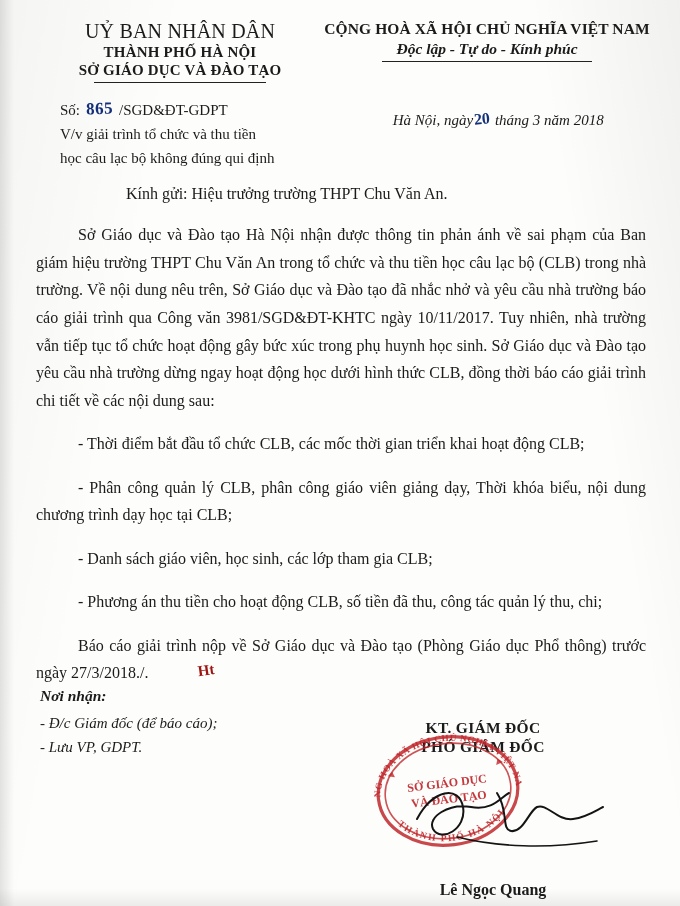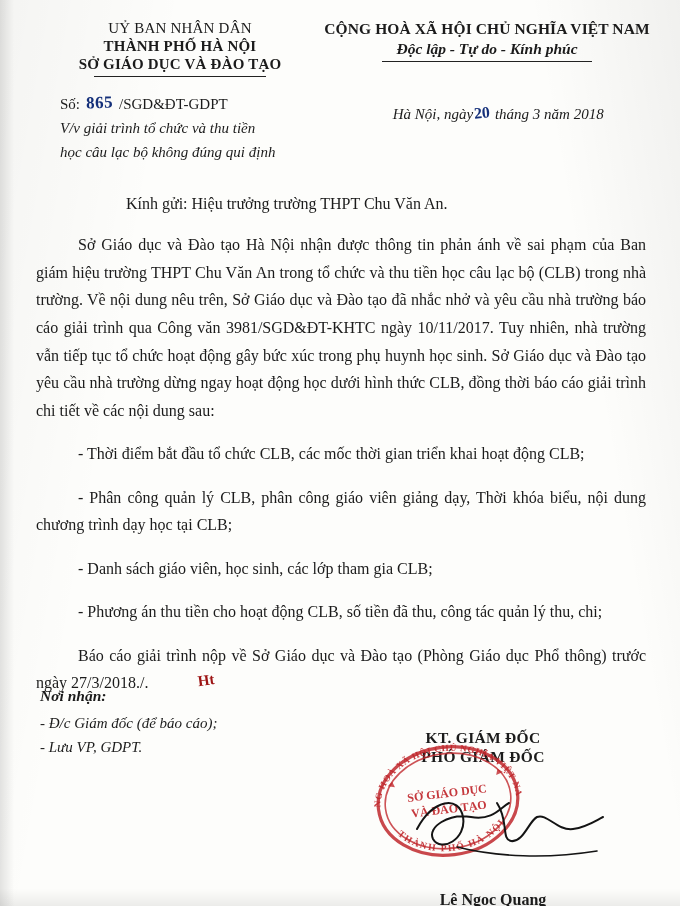--- a/index.html
+++ b/index.html
@@ -35,21 +35,21 @@
   .hdr-left {
     width: 270px;
     text-align: center;
     padding-left: 18px;
   }
   .hdr-right {
     width: 330px;
     text-align: center;
   }
   .org-line1 {
-    font-size: 15px;
+    font-size: 20px;
     letter-spacing: .2px;
   }
   .org-line2 {
     font-size: 15px;
     font-weight: bold;
     letter-spacing: .2px;
     margin-top: 1px;
   }
   .org-underline {
     width: 172px;
@@ -96,21 +96,20 @@
     font-family: "Liberation Serif", serif;
     font-size: 17px;
     font-weight: bold;
     color: #15307a;
     transform: rotate(-2deg);
     letter-spacing: .5px;
     padding: 0 2px;
   }
   .subject {
     margin-top: 2px;
-    font-style: italic;
   }
   .sub-right {
     width: 320px;
     text-align: center;
     font-size: 15px;
     font-style: italic;
     padding-top: 14px;
     position: relative;
   }
   .date-hand {
@@ -119,21 +118,21 @@
     font-weight: bold;
     color: #15307a;
     font-size: 16px;
     display: inline-block;
     transform: rotate(-5deg) translateY(-1px);
     padding: 0 1px;
   }
 
   
   .recipient {
-    margin-top: 32px;
+    margin-top: 16px;
     padding-left: 90px;
     font-size: 16px;
   }
   .body {
     margin-top: 18px;
     font-size: 16px;
     line-height: 1.72;
     text-align: justify;
     padding-right: 6px;
   }

